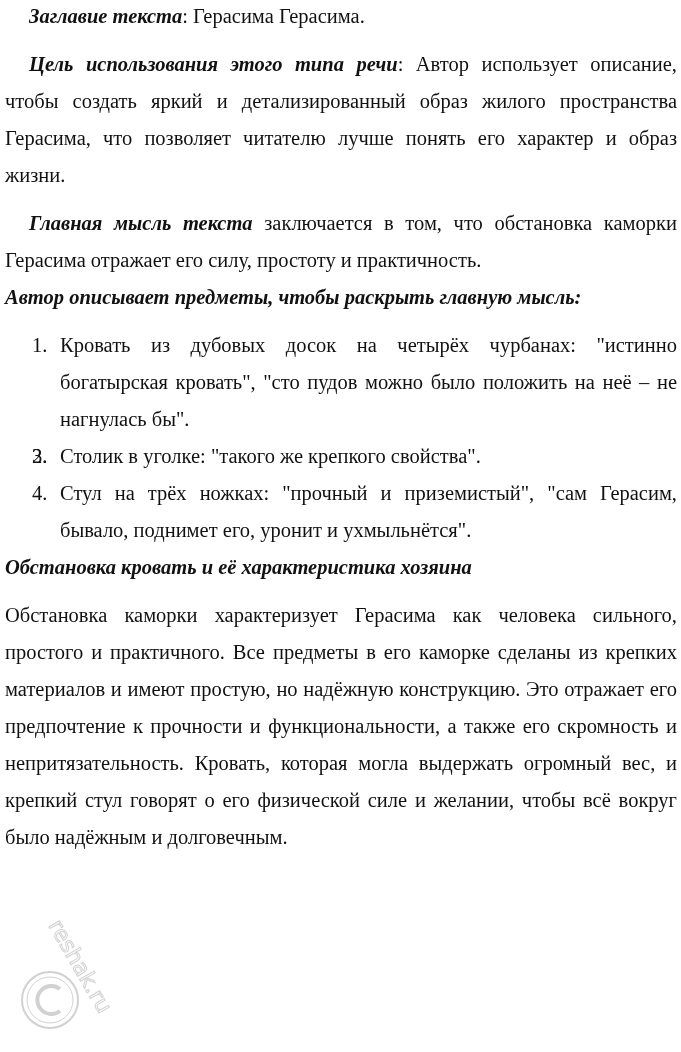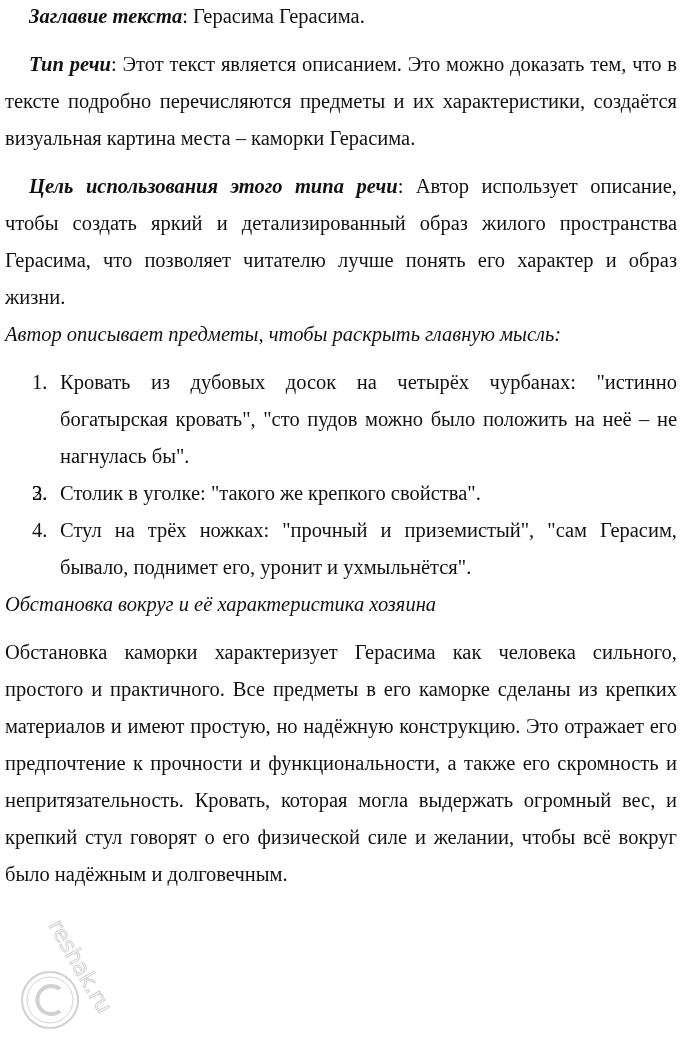--- a/index.html
+++ b/index.html
@@ -30,21 +30,21 @@
     }
     .gap-big { margin-top: 11px; }
     .bi {
       font-weight: bold;
       font-style: italic;
       margin-left: 24px;
     }
     .heading {
       margin: 0;
       line-height: 37px;
-      font-weight: normal;
+      font-weight: bold;
       font-style: italic;
     }
     ol.items {
       list-style: none;
       margin: 11px 0 0 0;
       padding: 0;
     }
     ol.items li {
       position: relative;
       padding-left: 55px;
@@ -70,28 +70,28 @@
   </style>
 </head>
 <body>
 
 <div class="page">
 
   <p class="para" style="margin-top:-2px;">
     <span class="bi">Заглавие текста</span><span>: </span><span>Герасима Герасима.</span>
   </p>
 
-  <p class="para gap-big">
-    <span class="bi">Тип речи</span><span>: </span><span>Этот текст является описанием. Это можно доказать тем, что в тексте подробно перечисляются предметы и их характеристики, создаётся визуальная картина места – каморки Герасима.</span>
-  </p>
 
   <p class="para gap-big">
     <span class="bi">Цель использования этого типа речи</span><span>: </span><span>Автор использует описание, чтобы создать яркий и детализированный образ жилого пространства Герасима, что позволяет читателю лучше понять его характер и образ жизни.</span>
   </p>
 
+  <p class="para gap-big">
+    <span class="bi">Главная мысль текста</span><span> </span><span>заключается в том, что обстановка каморки Герасима отражает его силу, простоту и практичность.</span>
+  </p>
 
   <p class="heading gap-big">Автор описывает предметы, чтобы раскрыть главную мысль:</p>
 
   <ol class="items">
     <li>
       <span class="num">1.</span>
       <span>Кровать из дубовых досок на четырёх чурбанах: "истинно богатырская кровать", "сто пудов можно было положить на неё – не нагнулась бы".</span>
     </li>
     <li>
       <span class="num">2.</span>
@@ -99,21 +99,21 @@
     <li>
       <span class="num">3.</span>
       <span>Столик в уголке: "такого же крепкого свойства".</span>
     </li>
     <li>
       <span class="num">4.</span>
       <span>Стул на трёх ножках: "прочный и приземистый", "сам Герасим, бывало, поднимет его, уронит и ухмыльнётся".</span>
     </li>
   </ol>
 
-  <p class="heading gap-big">Обстановка вокруг и её характеристика хозяина</p>
+  <p class="heading gap-big">Обстановка кровать и её характеристика хозяина</p>
 
   <p class="para gap-big">Обстановка каморки характеризует Герасима как человека сильного, простого и практичного. Все предметы в его каморке сделаны из крепких материалов и имеют простую, но надёжную конструкцию. Это отражает его предпочтение к прочности и функциональности, а также его скромность и непритязательность. Кровать, которая могла выдержать огромный вес, и крепкий стул говорят о его физической силе и желании, чтобы всё вокруг было надёжным и долговечным.</p>
 
 </div>
 
 <svg class="watermark" viewBox="0 0 110 140" xmlns="http://www.w3.org/2000/svg">
   <circle cx="32" cy="95" r="28" fill="none" stroke="#9a9a9a" stroke-width="2"></circle>
   <circle cx="32" cy="95" r="23" fill="none" stroke="#9a9a9a" stroke-width="1"></circle>
   <path d="M42 84 A14 14 0 1 0 42 106" fill="none" stroke="#9a9a9a" stroke-width="4"></path>
   <text x="30" y="20" transform="rotate(60 30 20)" font-family="'DejaVu Sans', sans-serif" font-size="22" fill="none" stroke="#9a9a9a" stroke-width="1">reshak.ru</text>

